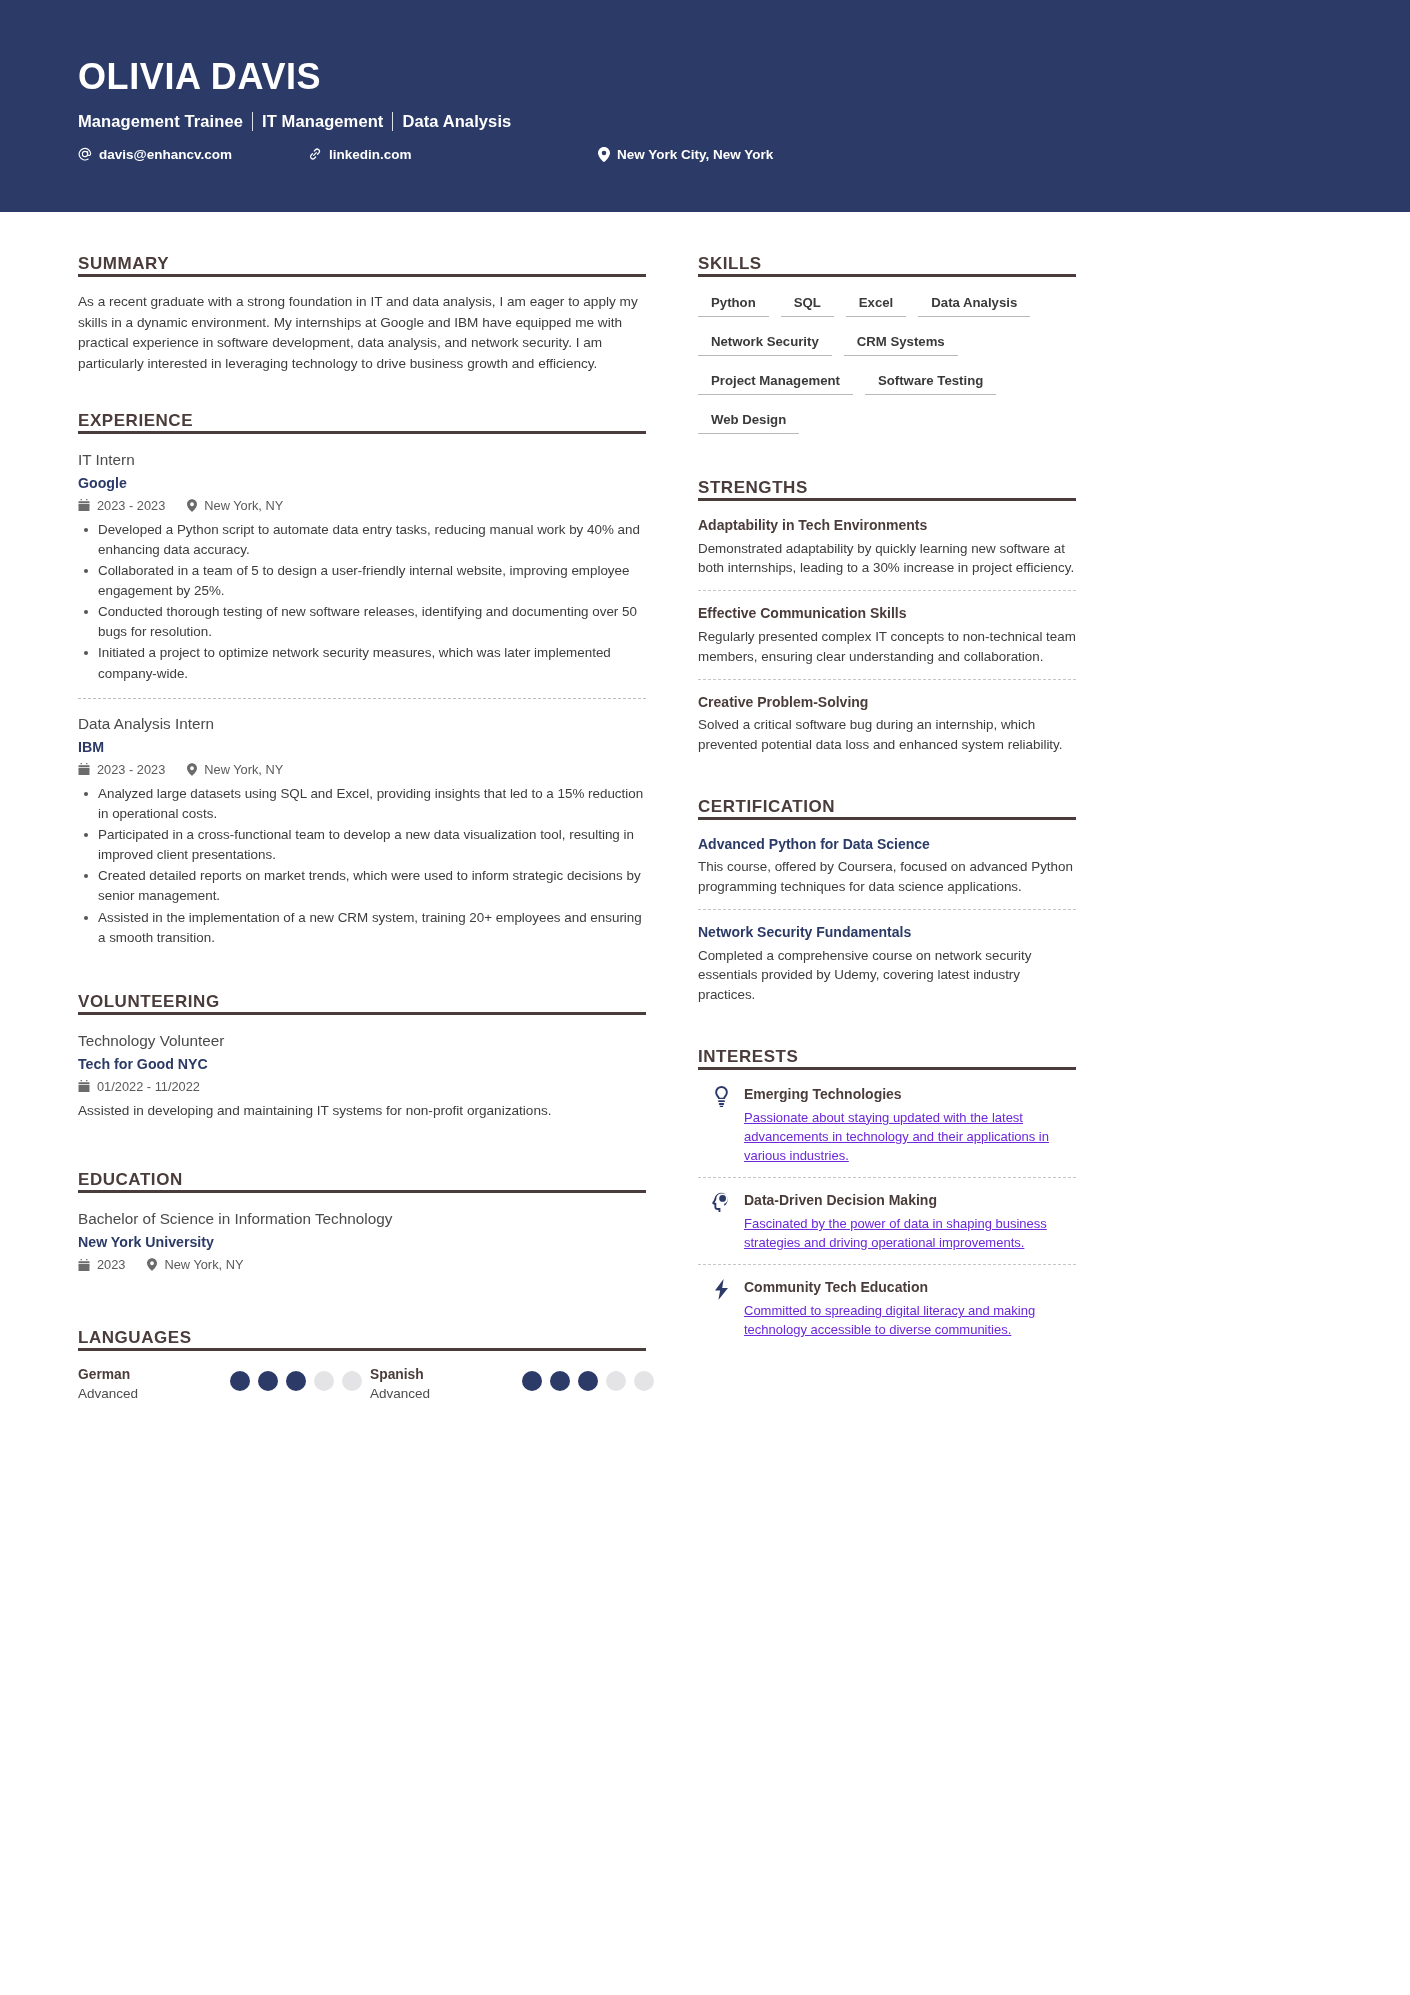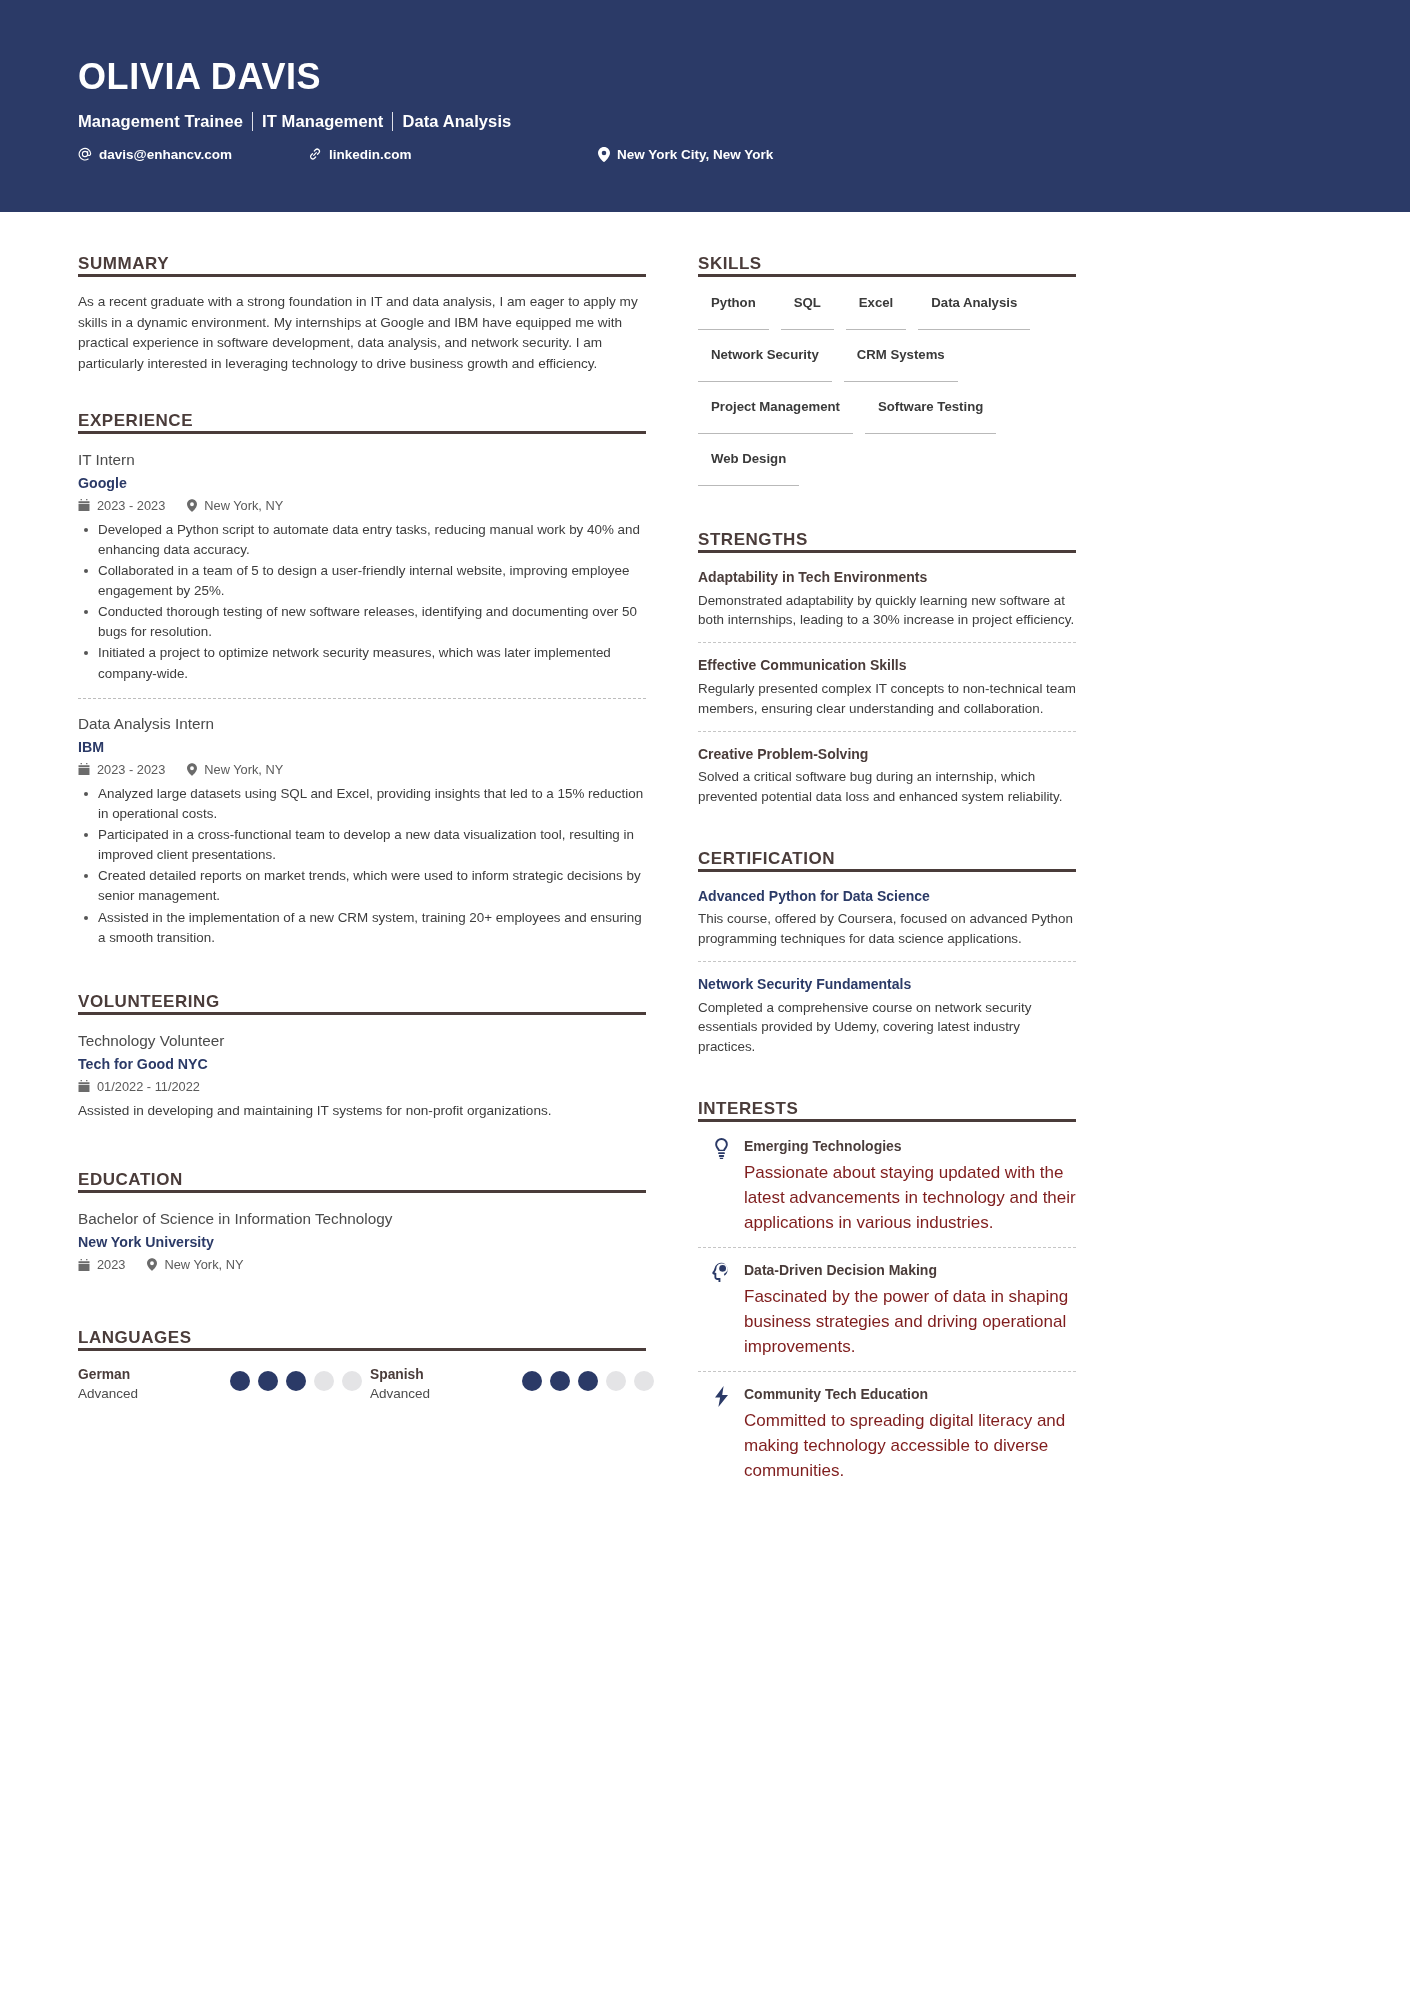--- a/index.html
+++ b/index.html
@@ -164,21 +164,21 @@
     background: #e4e4e6; margin-right: 8px;
   }
   .dot.on { background: #2b3a67; }
 
   
   .skills-wrap { display: flex; flex-wrap: wrap; }
   .skill {
     font-size: 13.2px;
     font-weight: 700;
     color: #3a3a3a;
-    padding: 3px 13px 19px 13px;
+    padding: 3px 13px 6px 13px;
     border-bottom: 1.5px solid #b9b9b9;
     margin: 0 12px 14px 0;
     white-space: nowrap;
   }
 
   
   .blk { padding-bottom: 12px; }
   .blk-div { border-top: 1px dashed #c6c6c6; margin-bottom: 13px; }
   .blk-title {
     font-size: 14px; font-weight: 700; line-height: 1.4; margin-bottom: 3px;
@@ -196,21 +196,21 @@
     display: flex; justify-content: center;
     padding-top: 1px;
     color: #2b3a67;
   }
   .int-ic svg { display: block; }
   .int-body { flex: 1; }
   .int-title {
     font-size: 14px; font-weight: 700; color: #4a3c3a;
     line-height: 1.4; margin-bottom: 3px;
   }
-  .int-text { font-size: 17px; line-height: 1.48; color: #7f1d1d; }
+  .int-text { font-size: 13px; line-height: 1.48; color: #6d28d9; text-decoration: underline; }
 
   .sp-24 { height: 24px; }
   .sp-30 { height: 30px; }
 </style>
 </head>
 <body>
 
 <div class="page">
 
   <div class="header">

